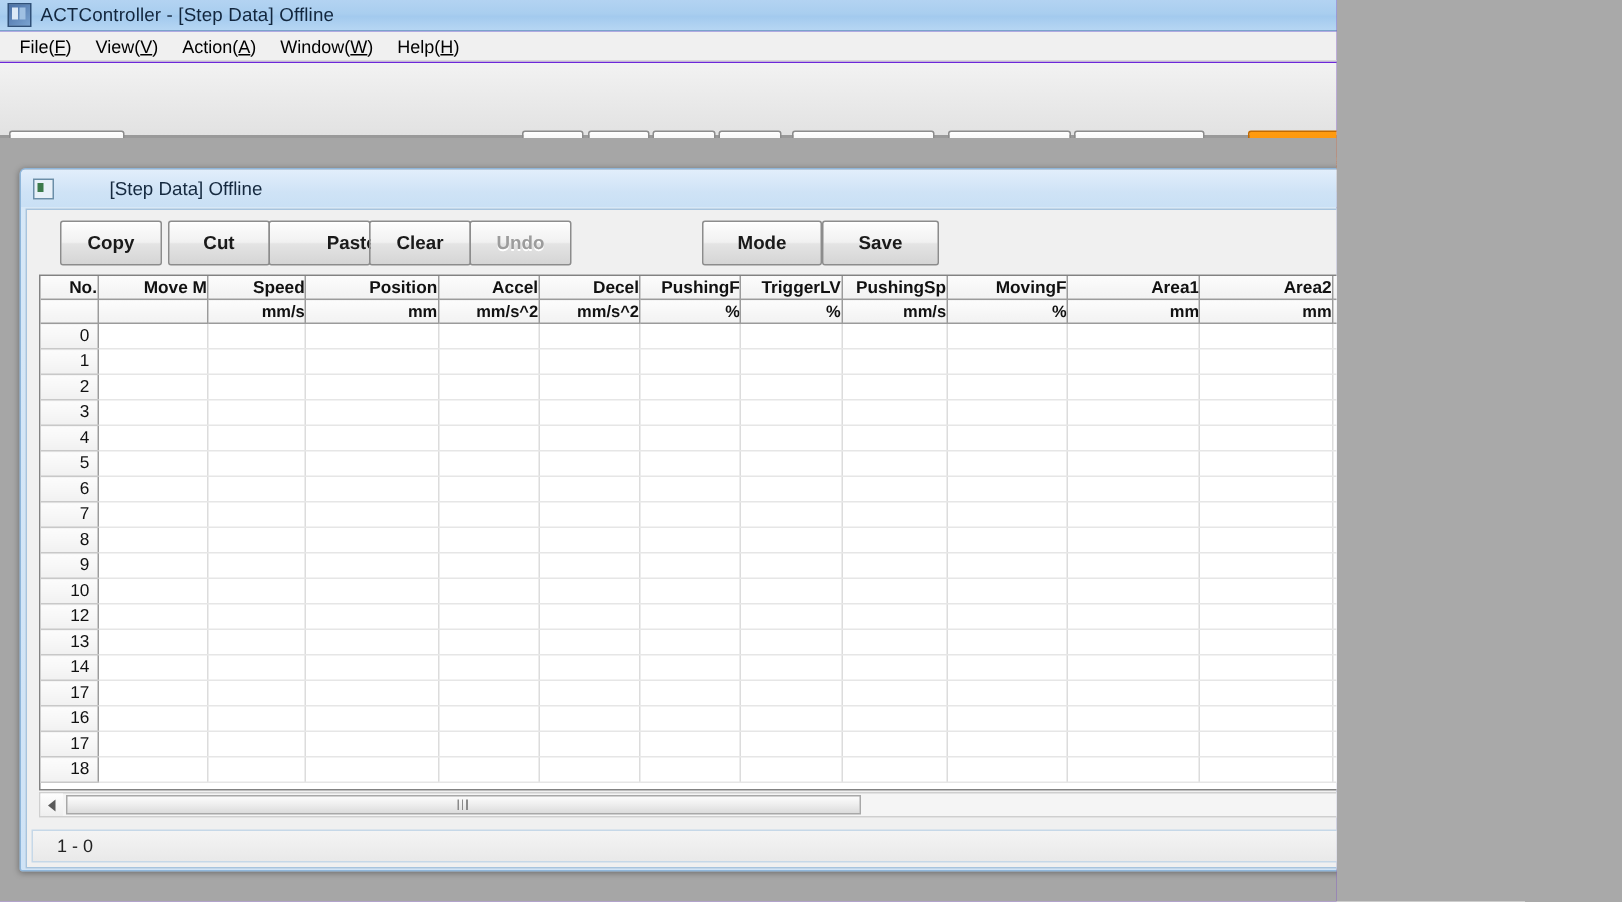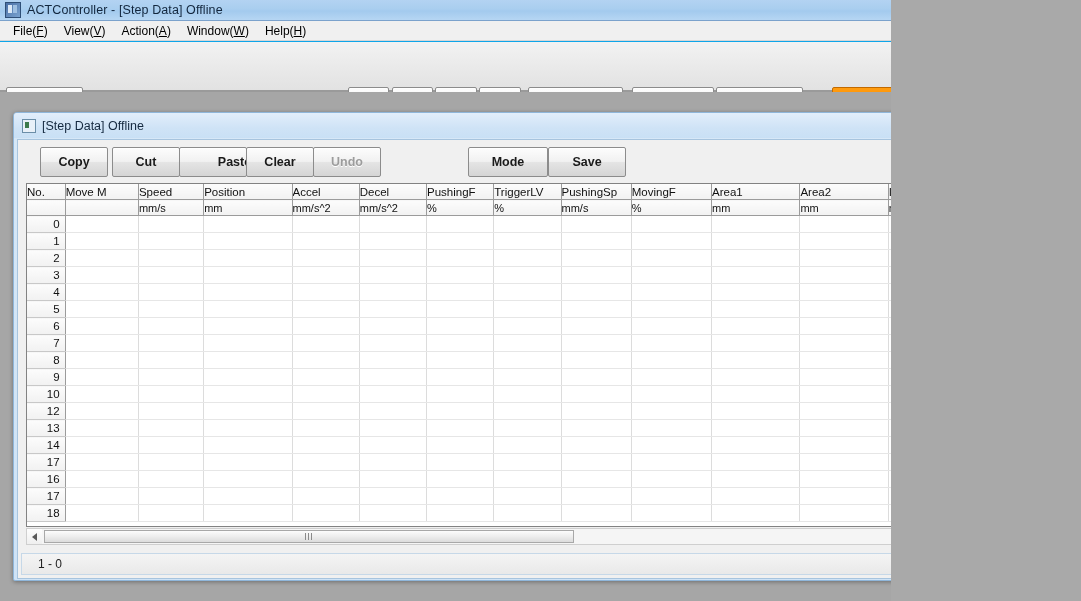--- a/index.html
+++ b/index.html
@@ -14,21 +14,21 @@
     font-size: 12px;
     background: #a9a9a9;
     -webkit-font-smoothing: antialiased;
   }
 
   
   #app {
     position: relative;
     width: 891px;
     height: 601px;
-    background: #0ea5e9;
+    background: #6d28d9;
     overflow: hidden;
   }
 
   
   #titlebar {
     position: absolute;
     left: 0; top: 0;
     width: 1081px; height: 20px;
     background: linear-gradient(to bottom, #b3d3f2 0%, #a9ceef 45%, #a3caee 55%, #b6d6f3 100%);
     border-bottom: 1px solid #7ba2cc;
@@ -252,20 +252,21 @@
     box-sizing: border-box;
     overflow: hidden;
   }
   #child-titlebar {
     position: relative;
     height: 25px;
     display: flex;
     align-items: center;
     padding-left: 8px;
     background: linear-gradient(to bottom, #e2eefb 0%, #cfe3f6 60%, #c9e0f5 100%);
+    gap: 31px;
   }
   #child-titlebar .doc-icon {
     width: 12px; height: 12px;
     margin-right: 6px;
     background: #e8f0f8;
     border: 1px solid #6b8ea8;
     position: relative;
     flex: 0 0 auto;
   }
   #child-titlebar .doc-icon::after {
@@ -370,25 +371,25 @@
     border-collapse: collapse;
     table-layout: fixed;
     width: 100%;
     font-size: 11.5px;
     color: #000;
   }
   table.grid th {
     background: linear-gradient(to bottom, #fcfcfc 0%, #f2f2f2 100%);
     border-right: 1px solid #9b9b9b;
     border-bottom: 1px solid #9b9b9b;
-    font-weight: normal;
+    font-weight: bold;
     font-size: 11.5px;
     height: 15px;
     padding: 0;
-    text-align: left;
+    text-align: right;
     color: #111;
     white-space: nowrap;
     overflow: hidden;
   }
   table.grid th.unit {
     border-bottom: 1px solid #9b9b9b;
     height: 15px;
     font-size: 11px;
   }
   table.grid td {

